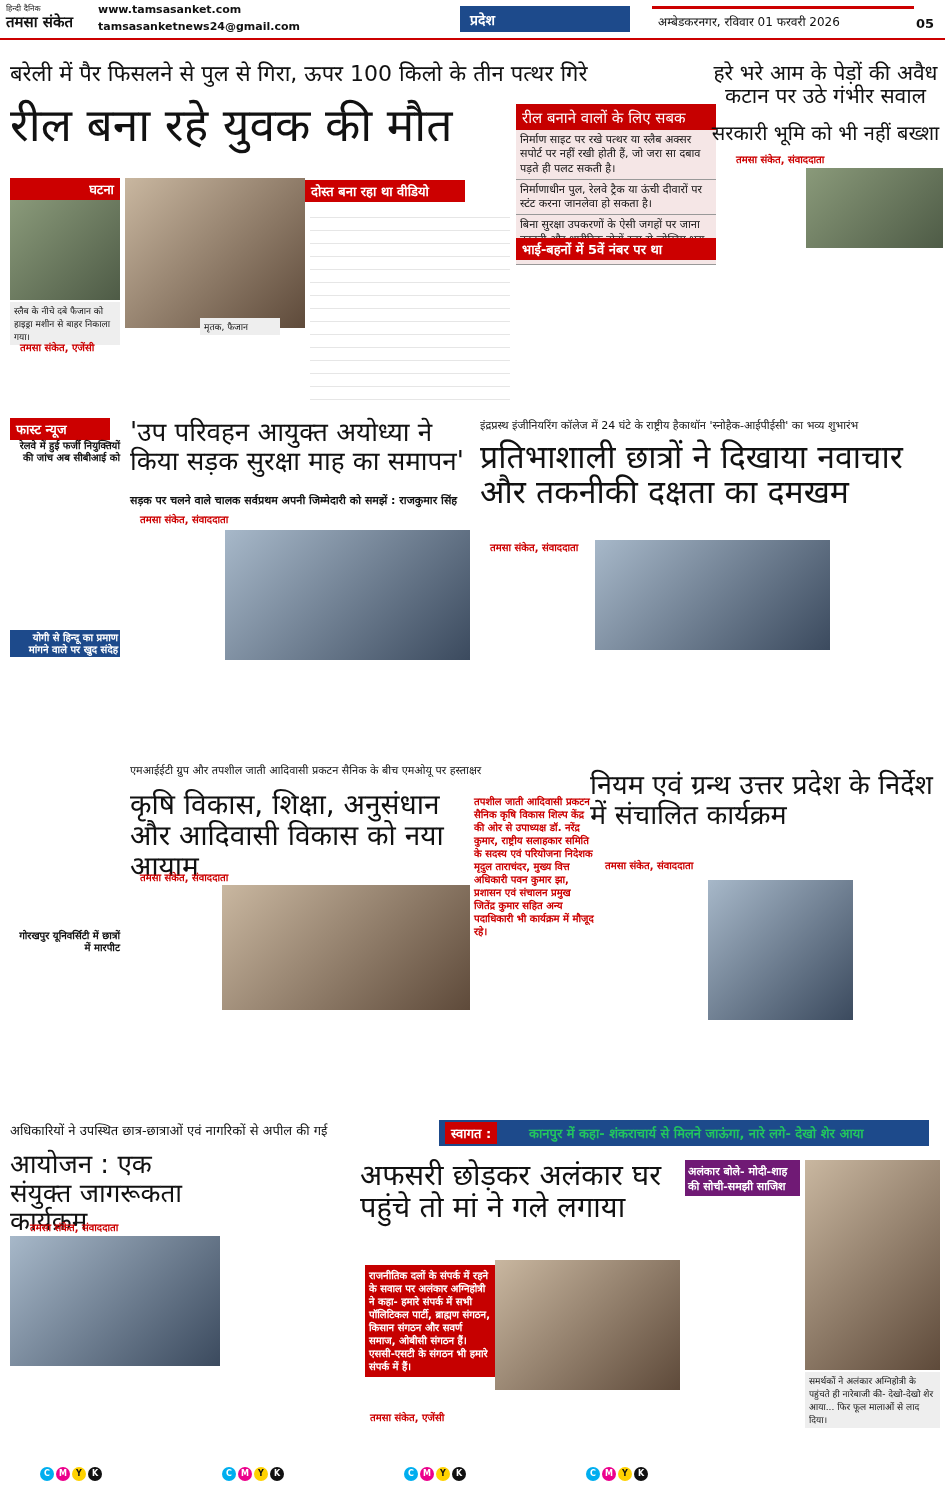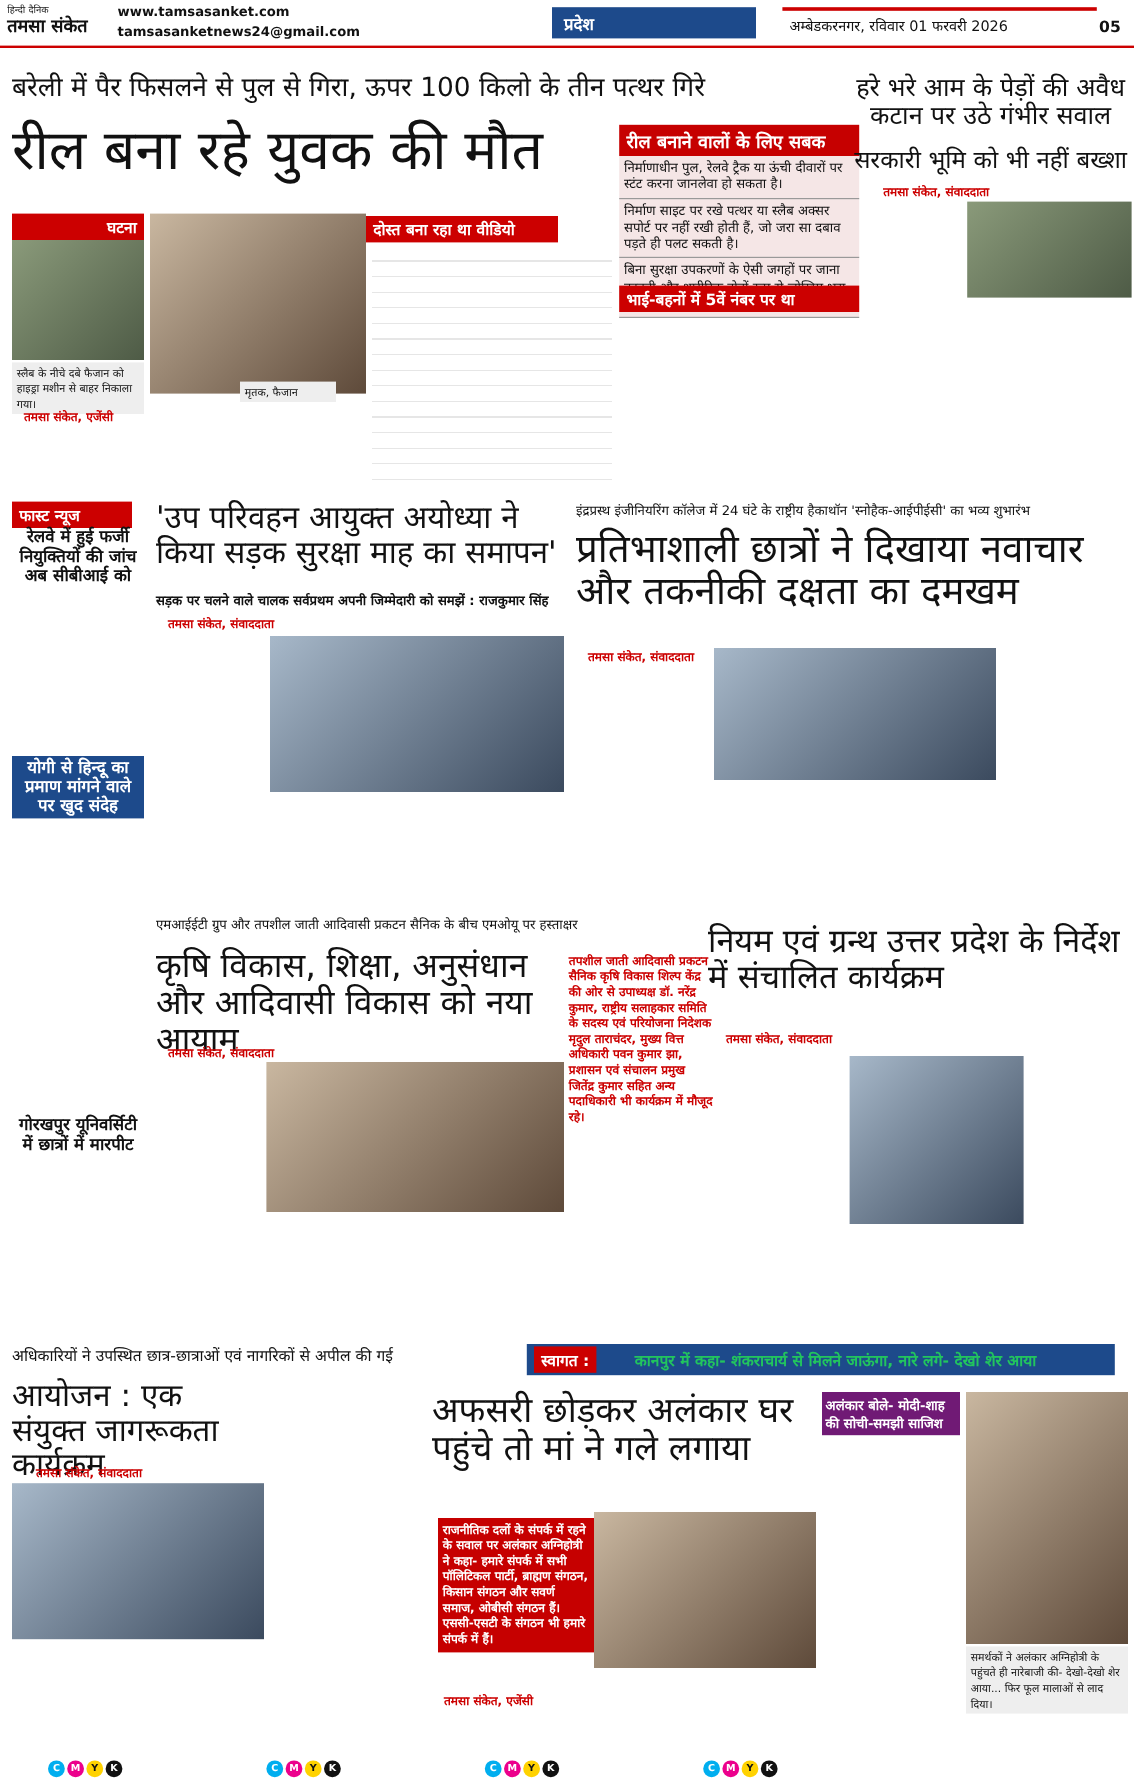--- a/index.html
+++ b/index.html
@@ -10,31 +10,31 @@
 .brand .small{font-size:8px;color:#222}
 .brand .big{font-size:15px;font-weight:bold;color:#111;line-height:18px}
 .web{left:98px;top:3px;font-size:11px;font-weight:bold;color:#111}
 .mail{left:98px;top:20px;font-size:11px;font-weight:bold;color:#111}
 .section{left:460px;top:6px;width:170px;height:26px;background:#1d4a8b;color:#fff;font-size:14px;padding:4px 10px;font-weight:bold}
 .dateline{left:652px;top:6px;width:262px;height:26px;border-top:3px solid #c00;font-size:12px;padding:4px 6px;color:#111}
 .pageno{left:902px;top:4px;width:38px;height:32px;font-size:13px;font-weight:bold;text-align:right;padding:12px 6px 0 0}
 .head{font-weight:normal;color:#111;line-height:1.1}
 .kick{left:10px;top:62px;width:690px;font-size:22px}
 .mainhead{left:10px;top:100px;width:500px;font-size:46px}
-.rbox{left:516px;top:104px;width:200px;height:26px;background:#c60000;color:#fff;font-size:15px;font-weight:bold;padding:3px 6px}
+.rbox{left:516px;top:104px;width:200px;height:26px;background:#c60000;color:#fff;font-size:15px;font-weight:normal;padding:3px 6px}
 .bul{font-size:11px;line-height:1.3;border-bottom:1px solid #999;padding:3px 4px}
 .treehead{left:708px;top:62px;width:235px;font-size:21px;text-align:center}
 .byline{font-size:10px;color:#c00;font-weight:bold}
 .body{font-size:10px;line-height:1.35;color:#333;text-align:justify;overflow:hidden}
 .redbox{background:#c00;color:#fff;font-weight:bold;font-size:13px;padding:2px 6px}
 .photo{background:linear-gradient(135deg,#8a9a7a,#4e5b46);}
 .photo2{background:linear-gradient(135deg,#c9b7a0,#5e4a3a)}
 .photo3{background:linear-gradient(135deg,#a7b8c9,#3b4a5e)}
 .caption{font-size:9px;color:#111;background:#eee;padding:2px 4px}
-.side-head{font-size:14px;font-weight:bold;text-align:center;line-height:1.15}
+.side-head{font-size:10px;font-weight:bold;text-align:right;line-height:1.15}
 .bar{left:0;top:1120px;width:945px;height:26px}
 .footer{left:0;top:1462px;width:945px;height:26px}
 .cmyk{display:inline-flex;gap:2px;margin-right:120px}
 .cmyk span{width:14px;height:14px;border-radius:50%;font-size:8px;color:#fff;text-align:center;line-height:14px;font-weight:bold}
 </style>
 </head>
 <body>
 
 <div class="abs mast">
   <div class="abs brand">
@@ -45,22 +45,22 @@
   <div class="abs mail">tamsasanketnews24@gmail.com</div>
   <div class="abs section">प्रदेश</div>
   <div class="abs dateline">अम्बेडकरनगर, रविवार  01 फरवरी 2026</div>
   <div class="abs pageno">05</div>
 </div>
 
 <div class="abs head kick">बरेली में पैर फिसलने से पुल से गिरा, ऊपर 100 किलो के तीन पत्थर गिरे</div>
 <div class="abs head mainhead">रील बना रहे युवक की मौत</div>
 <div class="abs rbox">रील बनाने वालों के लिए सबक</div>
 <div class="abs" style="left:516px;top:130px;width:200px;background:#f5e6e6">
+  <div class="bul">निर्माण साइट पर रखे पत्थर या स्लैब अक्सर सपोर्ट पर नहीं रखी होती हैं, जो जरा सा दबाव पड़ते ही पलट सकती है।</div>
   <div class="bul">निर्माणाधीन पुल, रेलवे ट्रैक या ऊंची दीवारों पर स्टंट करना जानलेवा हो सकता है।</div>
-  <div class="bul">निर्माण साइट पर रखे पत्थर या स्लैब अक्सर सपोर्ट पर नहीं रखी होती हैं, जो जरा सा दबाव पड़ते ही पलट सकती है।</div>
   <div class="bul">बिना सुरक्षा उपकरणों के ऐसी जगहों पर जाना कानूनी और शारीरिक दोनों रूप से जोखिम भरा है।</div>
 </div>
 <div class="abs redbox" style="left:516px;top:238px;width:200px">भाई-बहनों में 5वें नंबर पर था</div>
 
 <div class="abs redbox" style="left:10px;top:178px;width:110px;text-align:right">घटना</div>
 <div class="abs photo" style="left:10px;top:200px;width:110px;height:100px"></div>
 <div class="abs caption" style="left:10px;top:302px;width:110px">स्लैब के नीचे दबे फैजान को हाइड्रा मशीन से बाहर निकाला गया।</div>
 <div class="abs photo2" style="left:125px;top:178px;width:180px;height:150px"></div>
 <div class="abs caption" style="left:200px;top:318px;width:80px">मृतक, फैजान</div>
 <div class="abs redbox" style="left:305px;top:180px;width:160px">दोस्त बना रहा था वीडियो</div>

